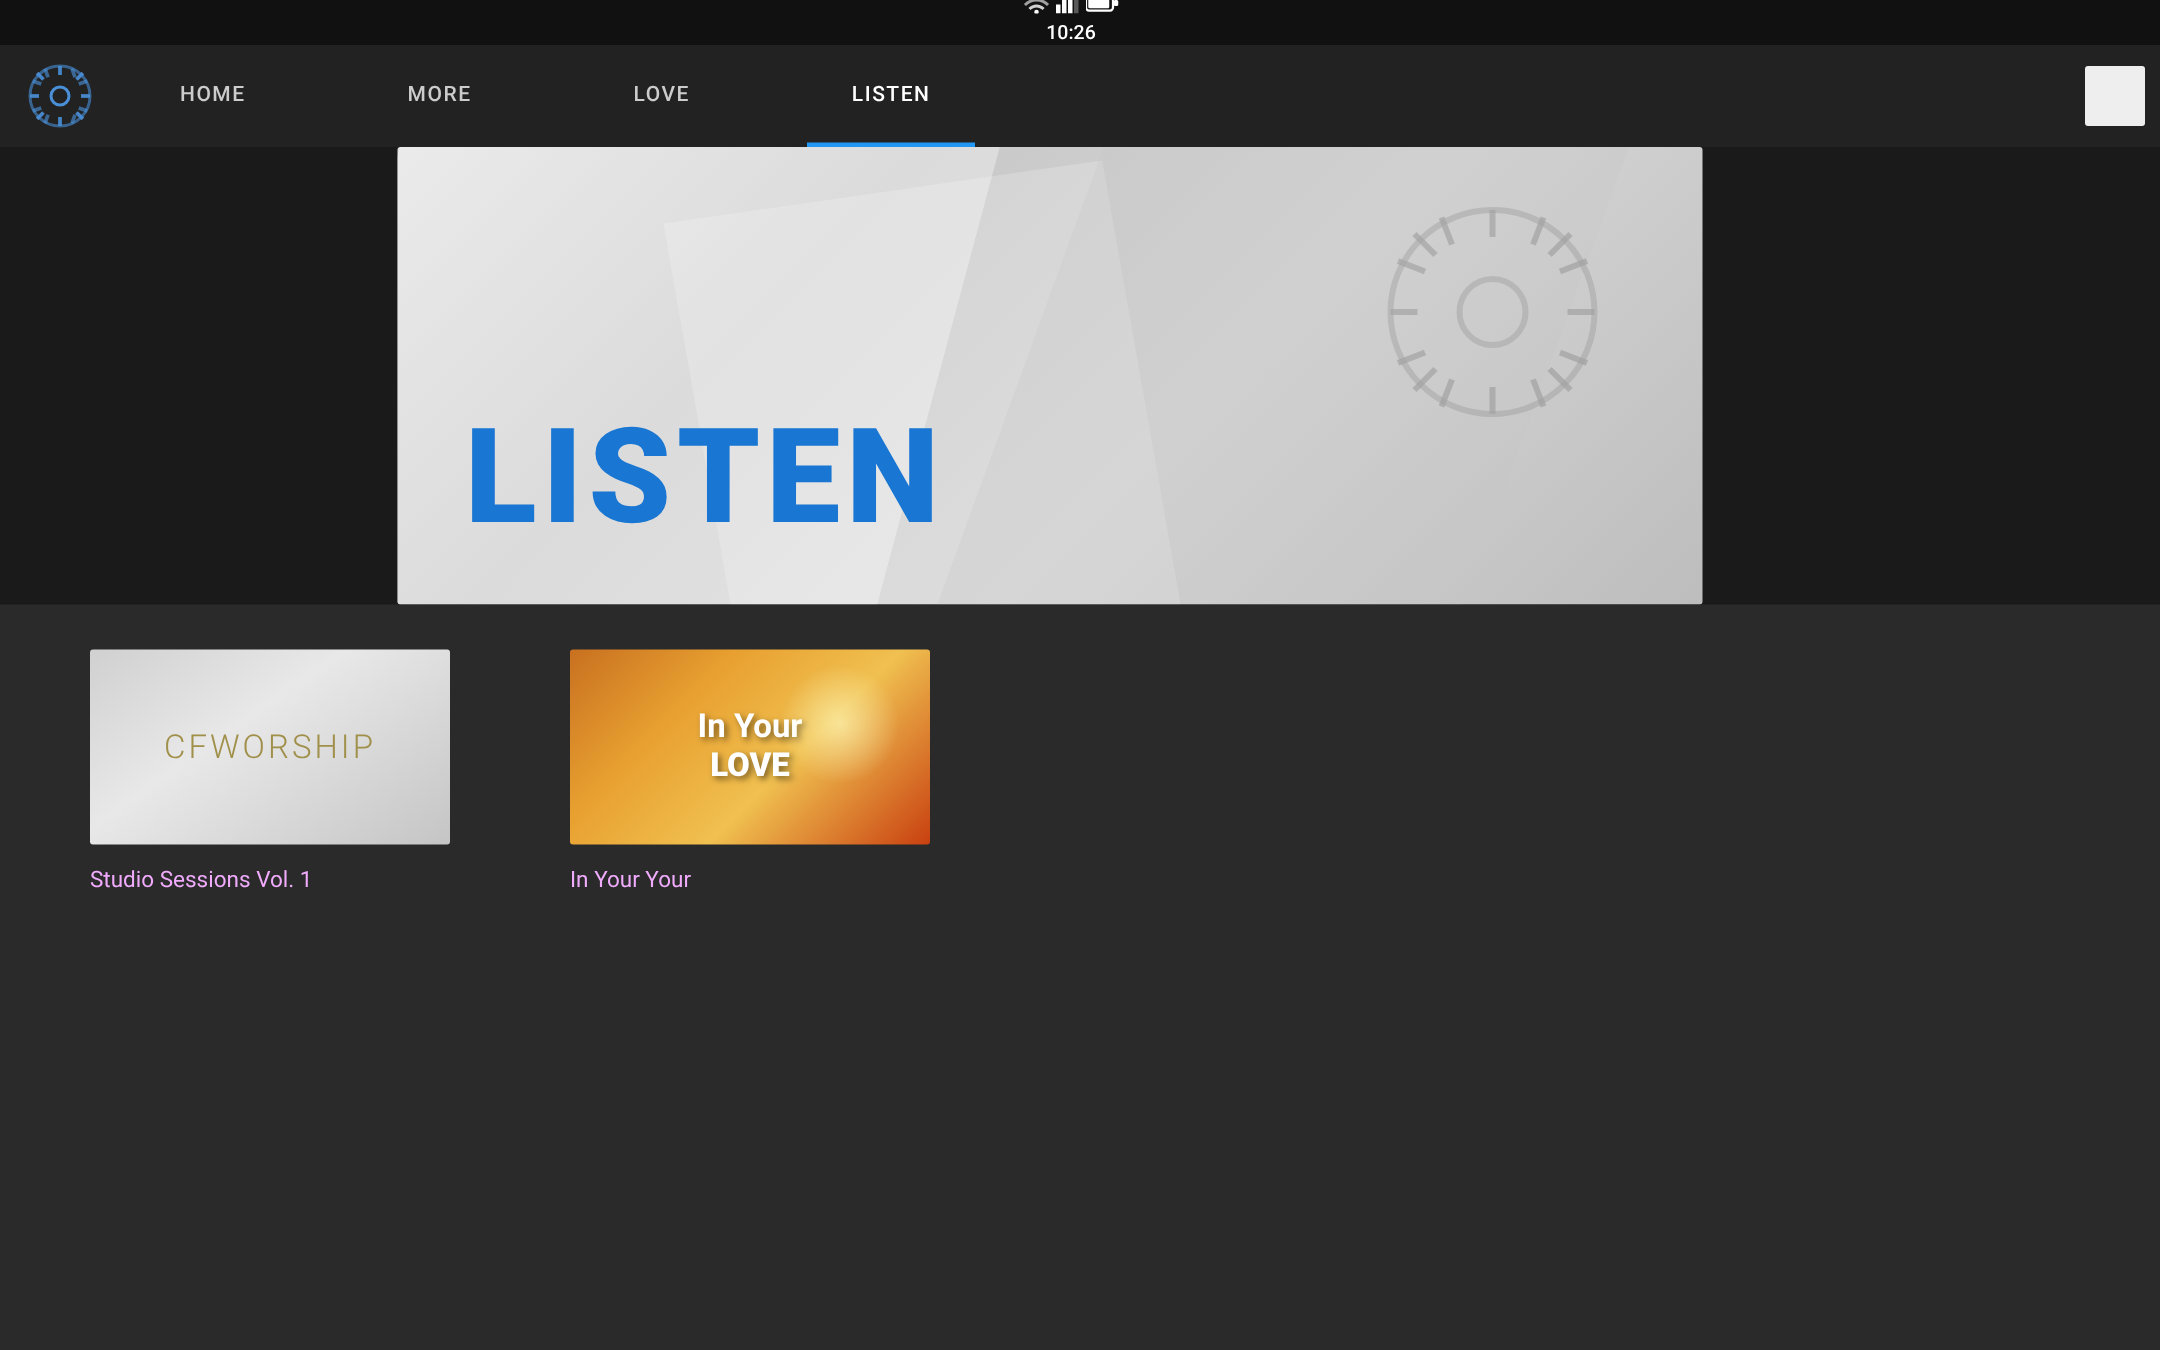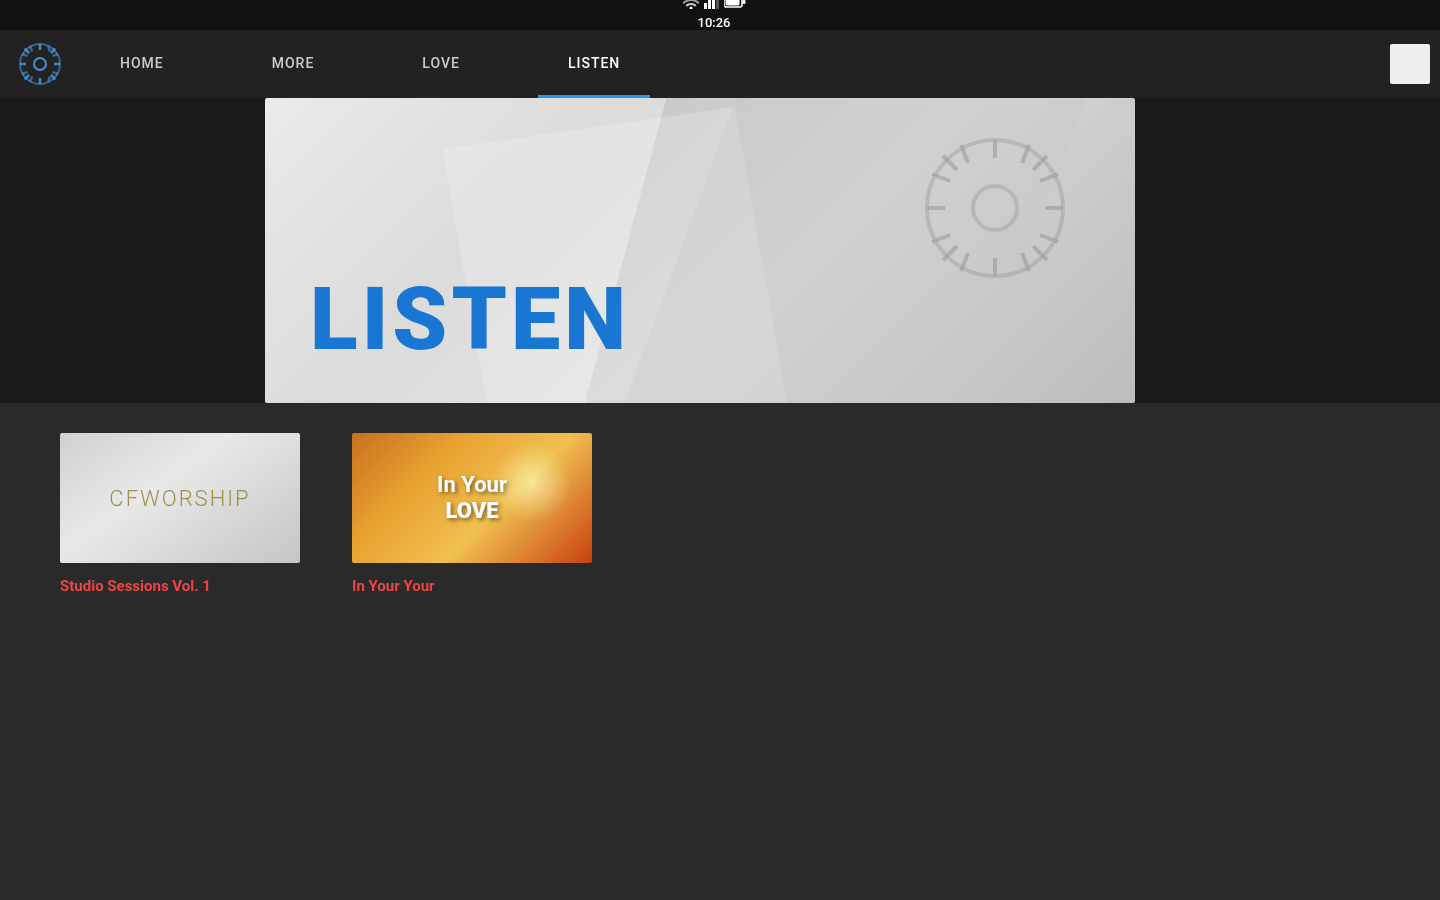--- a/index.html
+++ b/index.html
@@ -181,21 +181,21 @@
       top: 403px;
       left: 0;
       width: 1440px;
       bottom: 0;
       background: #2a2a2a;
       padding: 30px 60px;
     }
 
     .albums-grid {
       display: flex;
-      gap: 52px;
+      gap: 80px;
       flex-wrap: wrap;
     }
 
     .album-item {
       display: flex;
       flex-direction: column;
       gap: 14px;
       cursor: pointer;
     }
 
@@ -285,23 +285,23 @@
     .love-text {
       color: #fff;
       font-size: 22px;
       font-weight: 700;
       text-align: center;
       line-height: 1.2;
       text-shadow: 2px 2px 4px rgba(0,0,0,0.5);
     }
 
     .album-label {
-      color: #ef4444;
+      color: #f0abfc;
       font-size: 15px;
-      font-weight: 700;
+      font-weight: 400;
     }
   </style>
 </head>
 <body>
 
 <div class="status-bar">
   <div class="status-icons">
 
     <svg width="18" height="14" viewBox="0 0 18 14" fill="white">
       <path d="M9 11.5a1.5 1.5 0 100 3 1.5 1.5 0 000-3z"></path>

